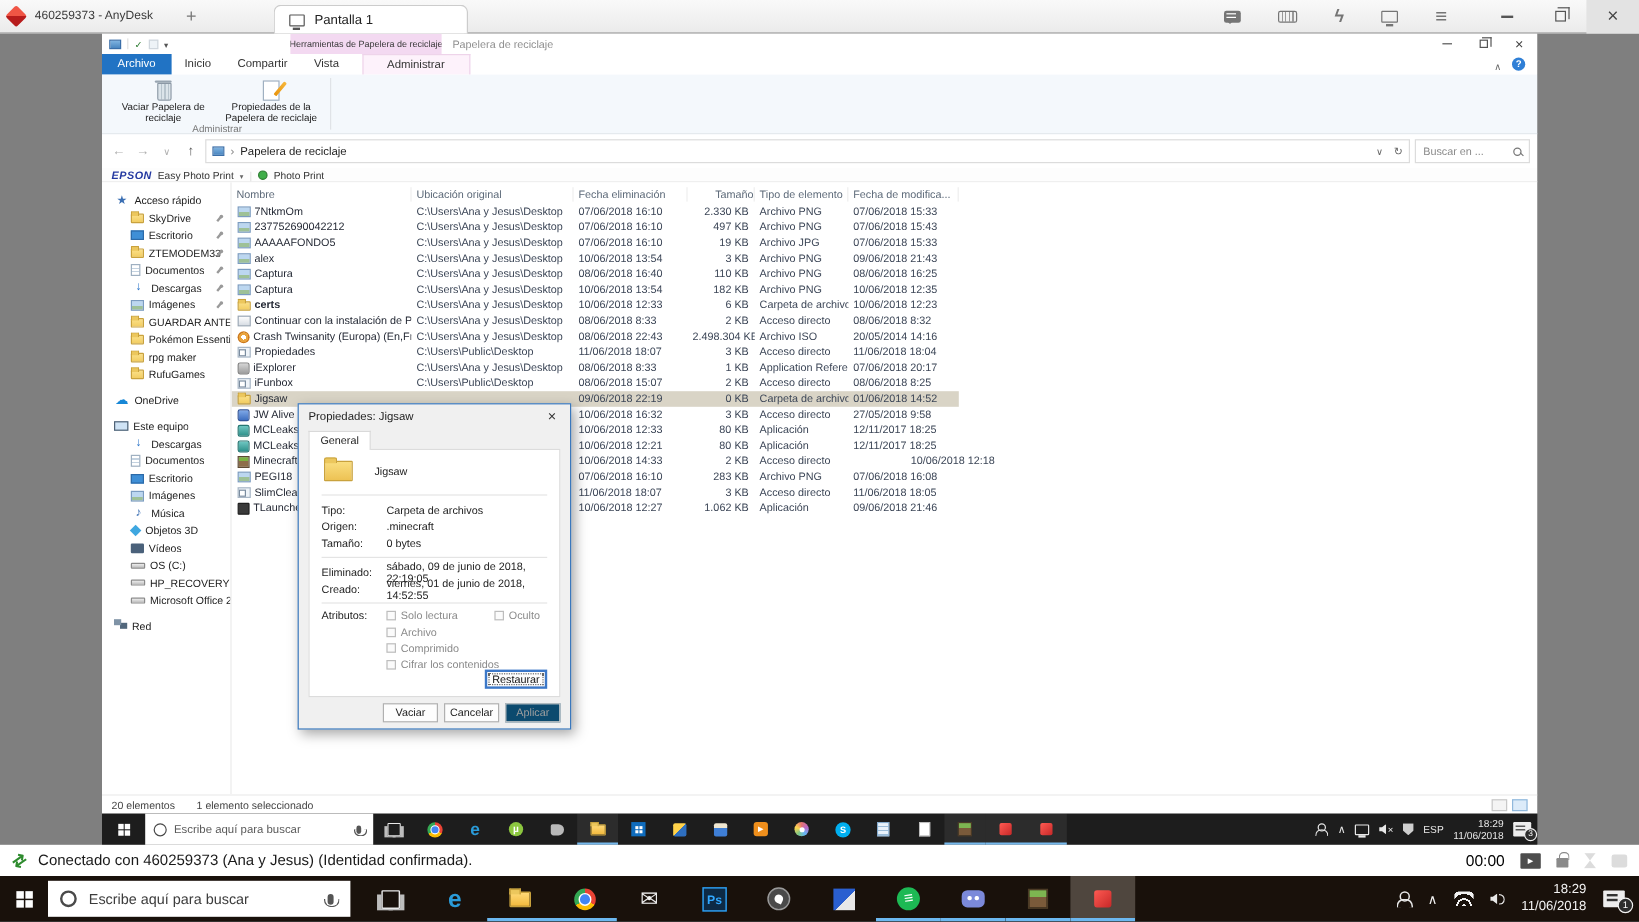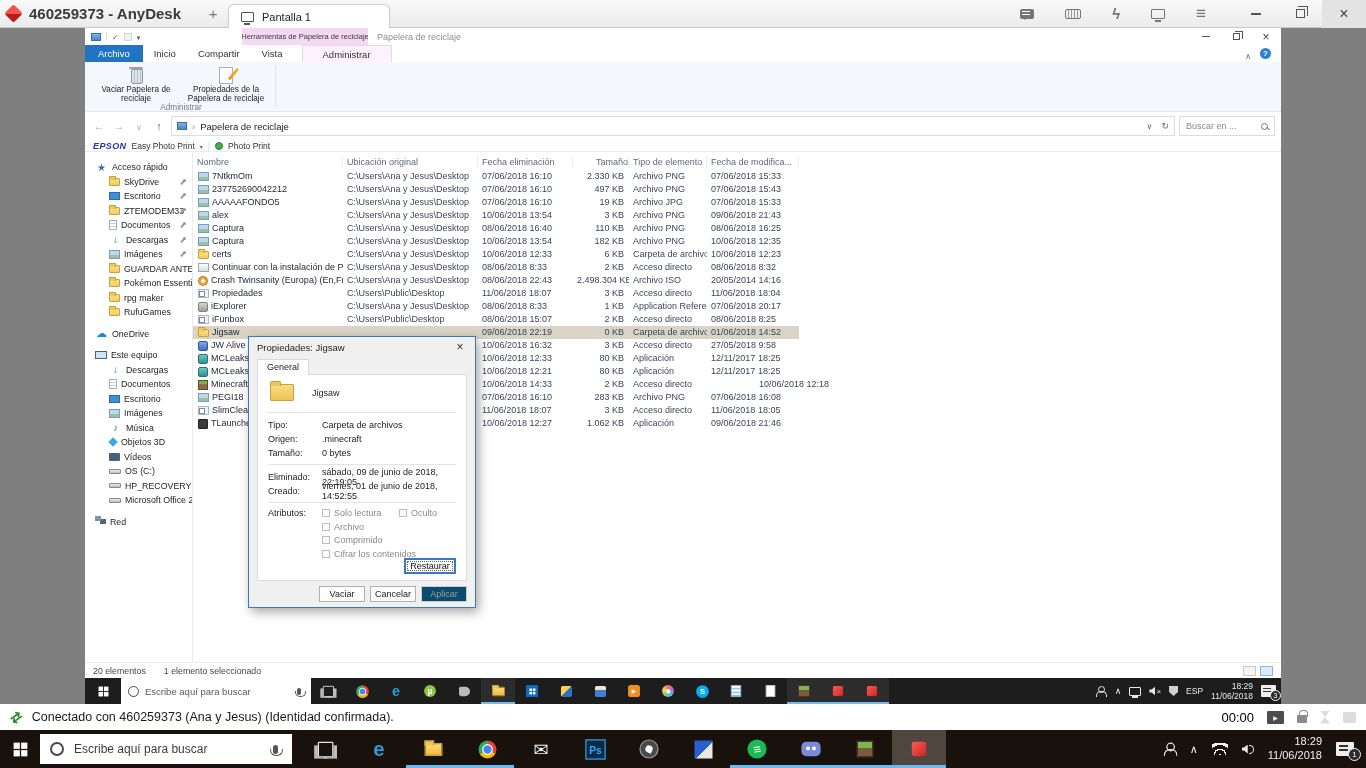--- a/index.html
+++ b/index.html
@@ -2,21 +2,21 @@
 <html><head>
 <meta charset="utf-8">
 <style>
   *{margin:0;padding:0;box-sizing:border-box}
   html,body{width:1366px;height:768px;overflow:hidden;background:#000;font-family:"Liberation Sans",sans-serif}
   #screen{position:relative;width:1366px;height:768px;background:#7f7f7f}
 
   
   #ad-titlebar{position:absolute;left:0;top:0;width:1366px;height:28px;background:linear-gradient(#f9f9f9,#ebebeb);border-bottom:1px solid #c9c9c9;display:flex;align-items:center;z-index:6}
   .ad-logo{width:13px;height:13px;margin:0 9px 0 7px;background:linear-gradient(135deg,#f05545 0 50%,#b71c1c 50%);transform:rotate(45deg);border-radius:2px;flex:none}
-  .ad-title{font-size:15px;font-weight:bold;color:#3a3a3a}
+  .ad-title{font-size:10px;font-weight:normal;color:#3a3a3a}
   .ad-newtab{margin-left:22px;font-size:15px;color:#777;width:20px;text-align:center}
   .ad-tab{position:absolute;left:228px;top:4px;width:162px;height:24px;background:#fff;border:1px solid #cccccc;border-bottom:none;border-radius:6px 6px 0 0;display:flex;align-items:center;gap:8px;padding:0 12px;font-size:11px;color:#222}
   .ic-mon{width:13px;height:10px;border:1.5px solid #555;border-radius:1px;position:relative;flex:none}
   .ic-mon::after{content:"";position:absolute;left:2px;bottom:-4px;width:6px;height:2px;background:#555}
   .ad-tools{margin-left:auto;display:flex;align-items:center;gap:31px;margin-right:28px}
   .ic-chat{width:14px;height:10px;background:#757575;border-radius:2px;position:relative}
   .ic-chat::after{content:"";position:absolute;left:2px;bottom:-4px;border:3px solid transparent;border-top-color:#757575}
   .ic-chat::before{content:"";position:absolute;left:2px;top:2px;width:8px;height:1.5px;background:#fff;box-shadow:0 3px 0 #fff}
   .ic-kbd{width:16px;height:10px;border:1.5px solid #757575;border-radius:2px;background:repeating-linear-gradient(90deg,transparent 0 2px,#9a9a9a 2px 3px)}
   .ic-bolt::before{content:"ϟ";font-size:15px;font-weight:bold;color:#757575}
@@ -155,21 +155,21 @@
   .dlg-tab{background:#fff;border:1px solid #d9d9d9;border-bottom:none;padding:2px 9px 3px;position:relative;top:1px;z-index:2;font-size:9px}
   .dlg-panel{position:absolute;left:8px;right:8px;top:37px;bottom:26px;background:#fff;border:1px solid #dcdcdc;padding:7px 10px}
   .dlg-itemrow{display:flex;align-items:center;gap:18px;padding:2px 0 7px 2px}
   .dlg-folder{width:24px;height:17px;background:linear-gradient(#f9dd7f,#edc254);border:1px solid #c9a23d;border-radius:1px;position:relative}
   .dlg-folder::before{content:"";position:absolute;top:-4px;left:-1px;width:9px;height:4px;background:#ecc75d;border:1px solid #c9a23d;border-bottom:none;border-radius:2px 2px 0 0}
   .dlg-hr{border:none;border-top:1px solid #e4e4e4;margin:4px 0 5px}
   .dlg-row{display:flex;align-items:center;height:14px}
   .dlg-lab{width:54px;flex:none}
   .dlg-attrs{display:flex;margin-top:3px}
   .attr-rows{display:flex;flex-direction:column;gap:3.5px}
-  .attr-row{display:flex;gap:11px}
+  .attr-row{display:flex;gap:24px}
   .attr-item{display:flex;align-items:center;gap:4px;color:#8a8a8a;min-width:66px}
   .cb{width:8px;height:8px;border:1px solid #bdbdbd;background:#fbfbfb;flex:none}
   .restore-btn{position:absolute;right:10px;bottom:6px;width:52px;height:16px;background:#fdfdfd;border:2px solid #3c78c8;outline:1px dotted #666;outline-offset:-4px;display:flex;align-items:center;justify-content:center;font-size:9px;color:#111}
   .dlg-buttons{position:absolute;bottom:5px;right:8px;display:flex;gap:5px}
   .dbtn{width:46px;height:16px;background:#fdfdfd;border:1px solid #b0b0b0;display:flex;align-items:center;justify-content:center;font-size:9px;color:#222}
   .dbtn.disabled{color:#9f9f9f;background:#0c4a6e;border-color:#cdcdcd}
 
   
   .ti{width:18px;height:18px;position:relative;display:flex;align-items:center;justify-content:center;flex:none}
   .winlogo{position:relative;width:11px;height:11px}
@@ -562,21 +562,21 @@
                     <div class="fic mini-image"></div>
                     <div class="ntext">Captura</div>
                   </div>
                   <div class="c" style="width: 135px;">C:\Users\Ana y Jesus\Desktop</div>
                   <div class="c" style="width: 95px;">10/06/2018 13:54</div>
                   <div class="c right" style="width: 56px;">182 KB</div>
                   <div class="c" style="width: 78px;">Archivo PNG</div>
                   <div class="c" style="width: 92px;">10/06/2018 12:35</div>
                 </div>
                 <div class="frow">
-                  <div class="c name" style="width: 150px;">
+                  <div class="c name" style="width: 150px; font-weight: bold;">
                     <div class="fic mini-folder"></div>
                     <div class="ntext">certs</div>
                   </div>
                   <div class="c" style="width: 135px;">C:\Users\Ana y Jesus\Desktop</div>
                   <div class="c" style="width: 95px;">10/06/2018 12:33</div>
                   <div class="c right" style="width: 56px;">6 KB</div>
                   <div class="c" style="width: 78px;">Carpeta de archivos</div>
                   <div class="c" style="width: 92px;">10/06/2018 12:23</div>
                 </div>
                 <div class="frow">

